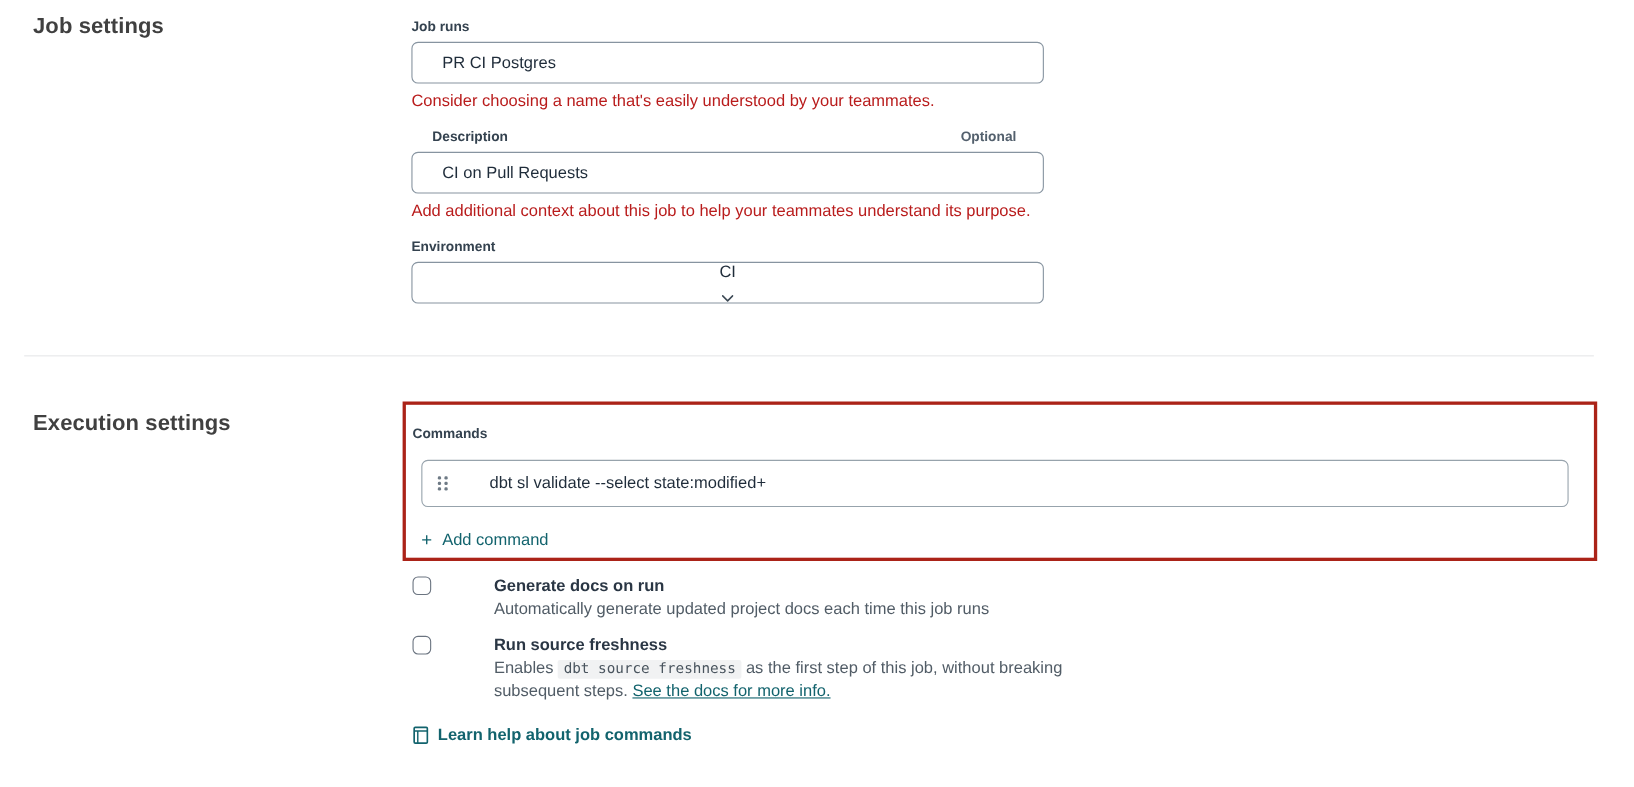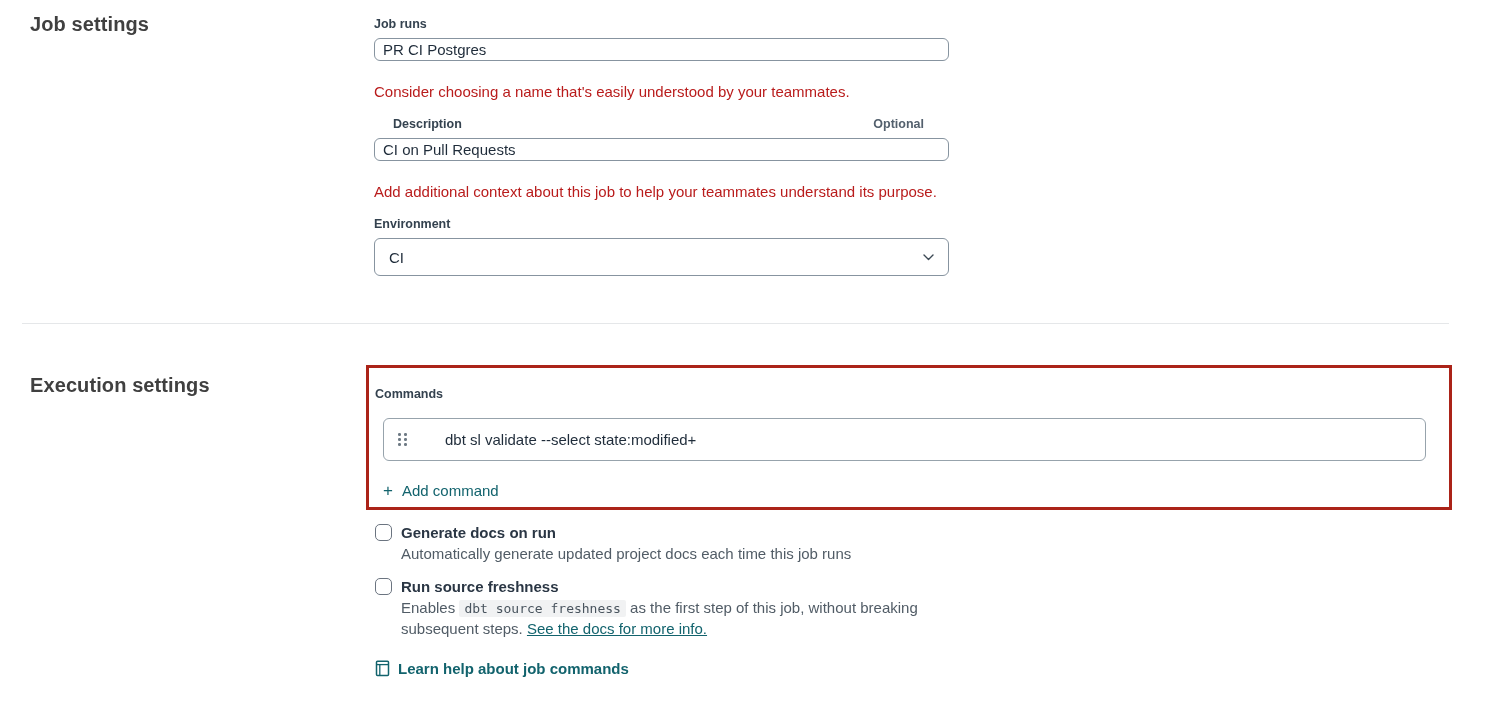--- a/index.html
+++ b/index.html
@@ -18,42 +18,42 @@
   }
   #heading-job { top:13px; }
   #heading-exec { top:374px; }
 
   .f-label { font-size:12.5px; font-weight:700; color:#34424f; }
   .help { font-size:15px; color:#b91c1c; }
 
   .abs { position:absolute; }
 
   .text-input {
-    width:575px; height:23px;
+    width:575px; height:38px;
     border:1px solid #8794a0; border-radius:6px;
-    padding:0 8px; font-size:15px; color:#1f2c3a;
+    padding:0 27px; font-size:15px; color:#1f2c3a;
     font-family:"Liberation Sans", sans-serif;
     background:#fff; outline:none;
   }
 
   #job-name-label { left:374px; top:17px; }
   #job-name-input { left:374px; top:38px; }
   #job-name-help  { left:374px; top:83px; }
 
   #desc-label-row { left:374px; top:117px; width:550px; display:flex; justify-content:space-between; align-items:flex-end;padding-left:19px; }
   .optional-badge { font-size:12.5px; font-weight:700; color:#53606d; }
   #desc-input { left:374px; top:138px; }
   #desc-help  { left:374px; top:183px; }
 
   #env-label { left:374px; top:217px; }
   #env-select {
     left:374px; top:238px; width:575px; height:38px;
     border:1px solid #8794a0; border-radius:6px;
     display:flex; align-items:center; justify-content:space-between;
-    padding:0 14px; font-size:15px; color:#1f2c3a; background:#fff; cursor:pointer;
+    padding:0 14px; font-size:15px; color:#1f2c3a; background:#fff; cursor:pointer;flex-direction:column;
   }
 
   .divider { position:absolute; left:22px; top:323px; width:1427px; height:1px; background:#e5e7e9; }
 
   #commands-box {
     position:absolute; left:366px; top:365px; width:1086px; height:145px;
     border:3px solid #ab2318; background:#fff;
   }
   #commands-label { position:absolute; left:6px; top:19px; }
   #command-row {
@@ -73,21 +73,21 @@
     font-size:15px; color:#1f2c3a; padding:0 10px 0 14px; height:100%;
   }
   #add-command {
     position:absolute; left:14px; top:114px;
     display:flex; align-items:center; gap:9px;
     color:#12636d; font-size:15px; cursor:pointer; background:none; border:none;
     font-family:"Liberation Sans", sans-serif;
   }
   .plus-glyph { font-size:17px; line-height:15px; font-weight:400; color:#12636d; }
 
-  .checkbox-row { position:absolute; left:375px; display:flex; align-items:flex-start; }
+  .checkbox-row { position:absolute; left:375px; display:flex; align-items:flex-start;gap:48px; }
   #cb-docs-row { top:523px; }
   #cb-fresh-row { top:577px; }
   .checkbox {
     width:17px; height:17px; border:1.5px solid #6b7480; border-radius:5px;
     background:#fff; margin-top:1px; cursor:pointer; flex:none;
   }
   .cb-text { margin-left:9px; }
   .cb-label { font-size:15px; font-weight:700; color:#2a3644; line-height:20px; cursor:pointer; }
   .cb-desc { font-size:15px; color:#515c66; line-height:20px; margin-top:1px; }
   #cb-fresh-desc { max-width:548px; }

